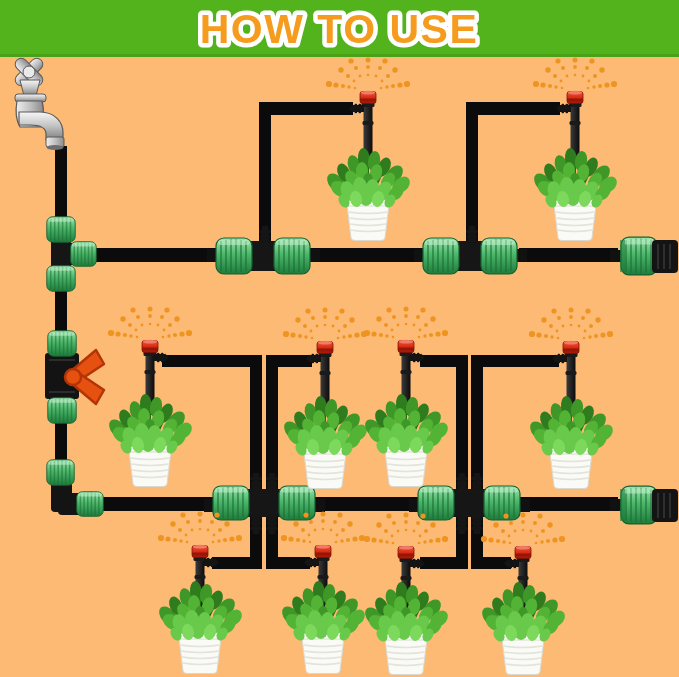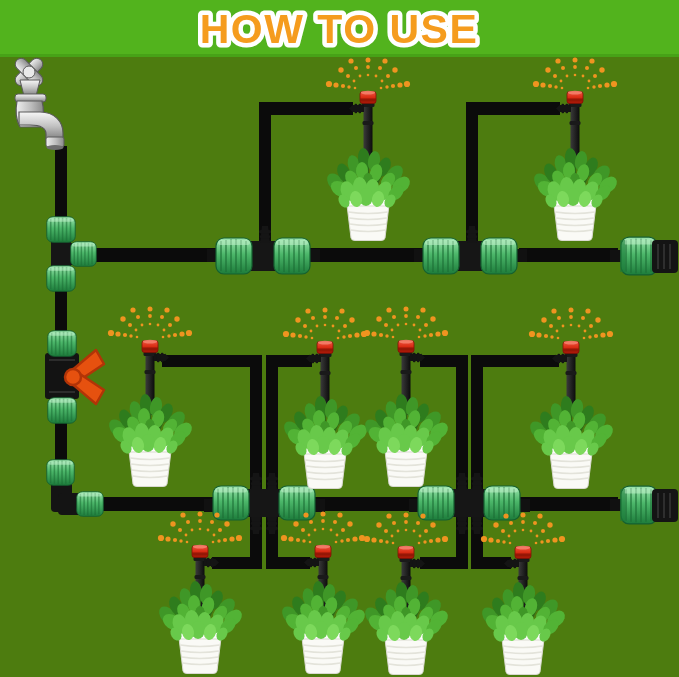--- a/index.html
+++ b/index.html
@@ -1,16 +1,16 @@
 <!DOCTYPE html>
 <html><head>
 <meta charset="utf-8">
 <style>
   html,body{margin:0;padding:0;background:#ffffff;}
-  .stage{position:relative;width:679px;height:677px;overflow:hidden;background:#4d7c0f;
+  .stage{position:relative;width:679px;height:677px;overflow:hidden;background:#fdba74;
          font-family:"Liberation Sans",sans-serif;}
   .scene{position:absolute;left:0;top:0;width:679px;height:677px;display:block;}
   .banner-title{font-family:"Liberation Sans",sans-serif;font-weight:bold;
                 font-size:41px;letter-spacing:1.5px;}
 </style>
 </head>
 <body>
 
 <div class="stage">
 <svg class="scene" viewBox="0 0 679 677" xmlns="http://www.w3.org/2000/svg">

